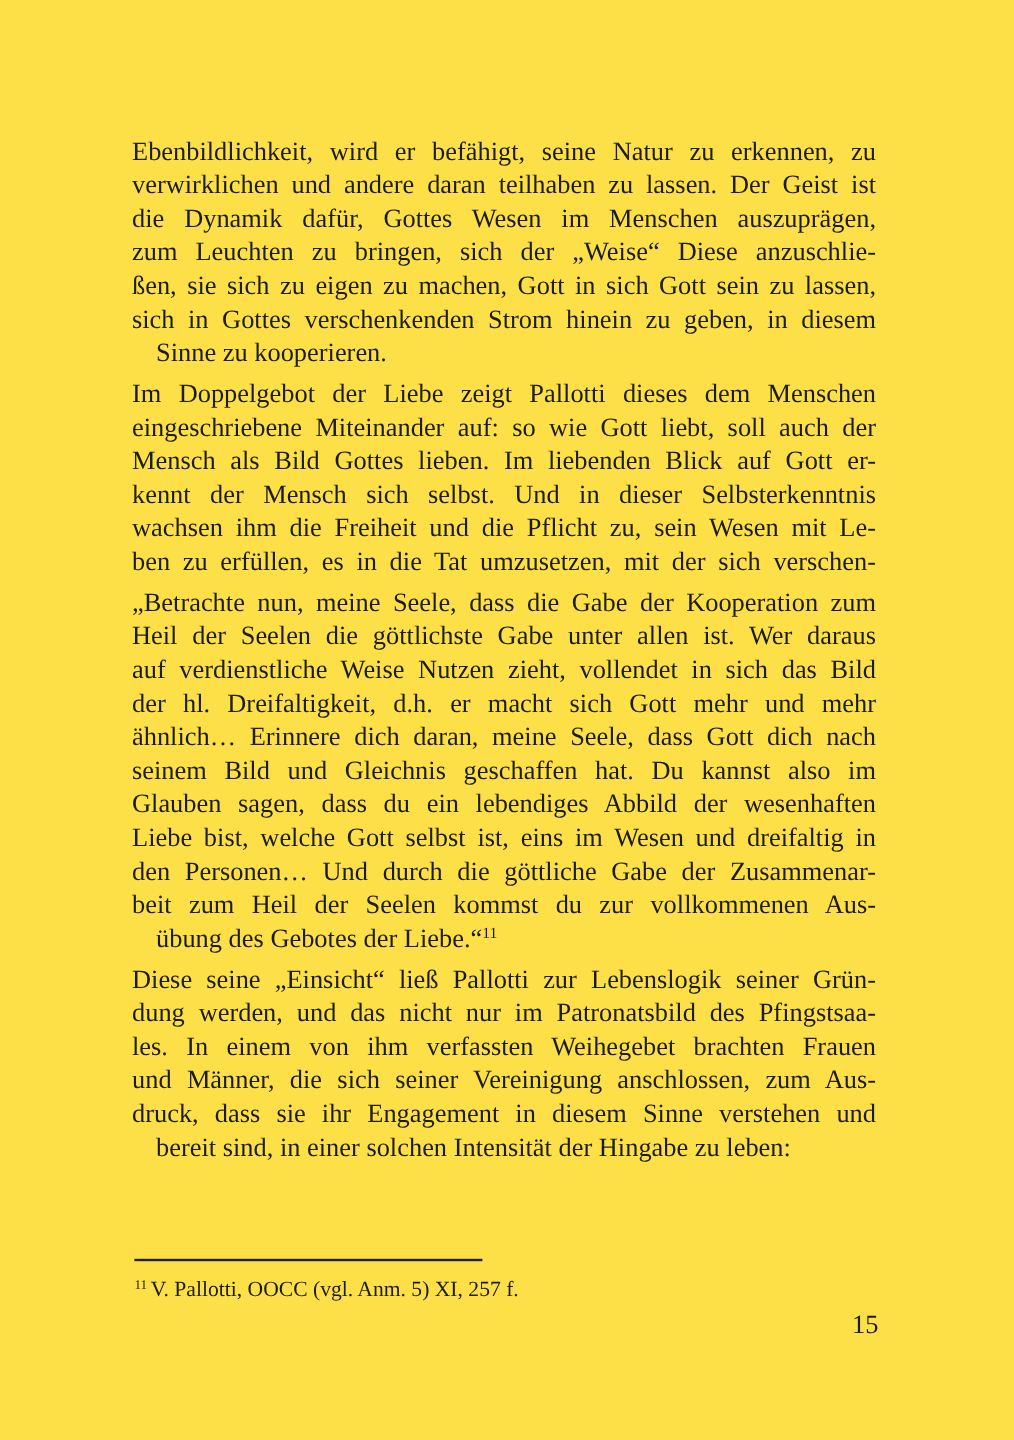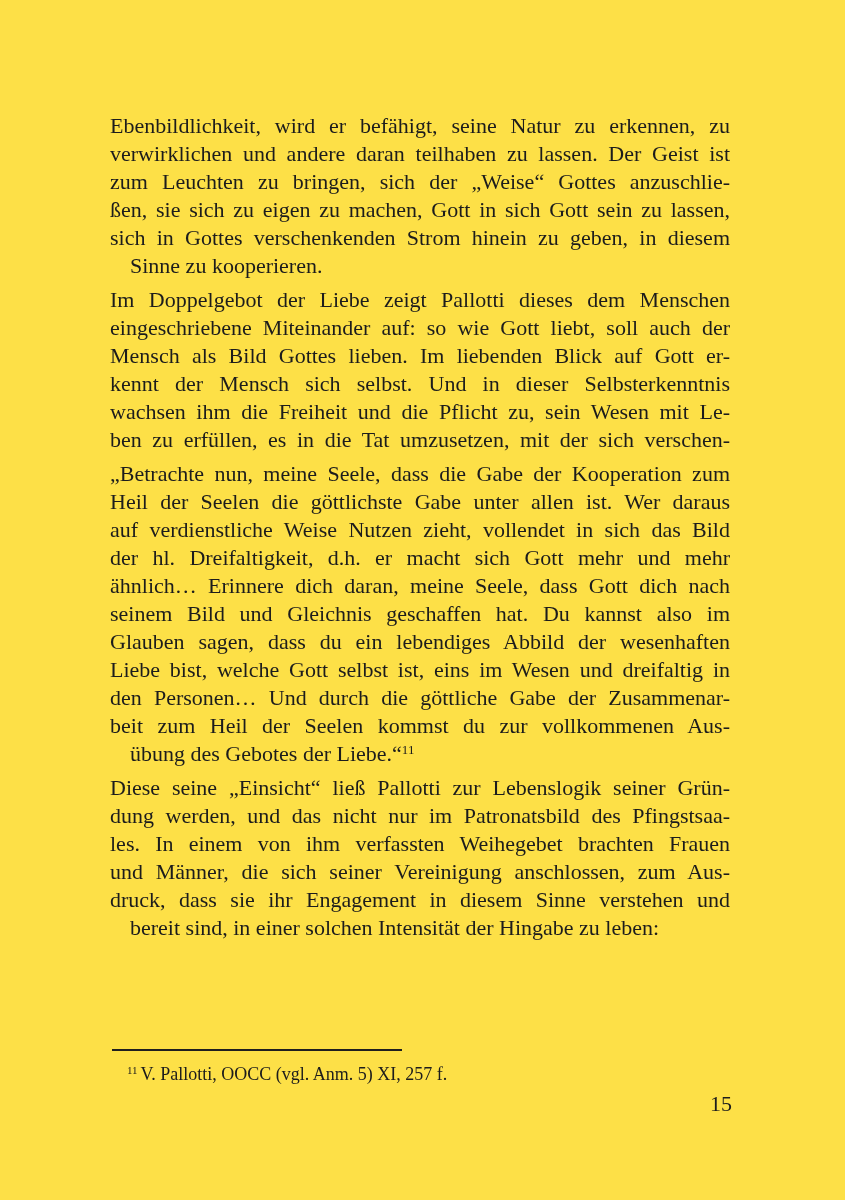--- a/index.html
+++ b/index.html
@@ -49,21 +49,20 @@
     height: 2px;
     background: #1f1f1f;
   }
   .footnote {
     position: absolute;
     left: 112px;
     top: 1062px;
     width: 560px;
     font-size: 18px;
     line-height: 24px;
-    margin-left: 15px;
   }
   .footnote sup.fn-ref {
     font-size: 11px;
     vertical-align: 6px;
     margin-right: 3px;
   }
   .page-number {
     position: absolute;
     right: 113px;
     top: 1090px;
@@ -74,21 +73,22 @@
 </head>
 <body>
 
 <div class="page">
 
   <main class="text-block">
 
     <p class="para">
       <span class="line">Ebenbildlichkeit, wird er befähigt, seine Natur zu erkennen, zu</span>
       <span class="line">verwirklichen und andere daran teilhaben zu lassen. Der Geist ist</span>
-      <span class="line">zum Leuchten zu bringen, sich der „Weise“ Gottes anzuschlie-</span>
+      <span class="line">die Dynamik dafür, Gottes Wesen im Menschen auszuprägen,</span>
+      <span class="line">zum Leuchten zu bringen, sich der „Weise“ Diese anzuschlie-</span>
       <span class="line">ßen, sie sich zu eigen zu machen, Gott in sich Gott sein zu lassen,</span>
       <span class="line">sich in Gottes verschenkenden Strom hinein zu geben, in diesem</span>
       <span class="line last">Sinne zu kooperieren.</span>
     </p>
 
     <p class="para">
       <span class="line">Im Doppelgebot der Liebe zeigt Pallotti dieses dem Menschen</span>
       <span class="line">eingeschriebene Miteinander auf: so wie Gott liebt, soll auch der</span>
       <span class="line">Mensch als Bild Gottes lieben. Im liebenden Blick auf Gott er-</span>
       <span class="line">kennt der Mensch sich selbst. Und in dieser Selbsterkenntnis</span>

